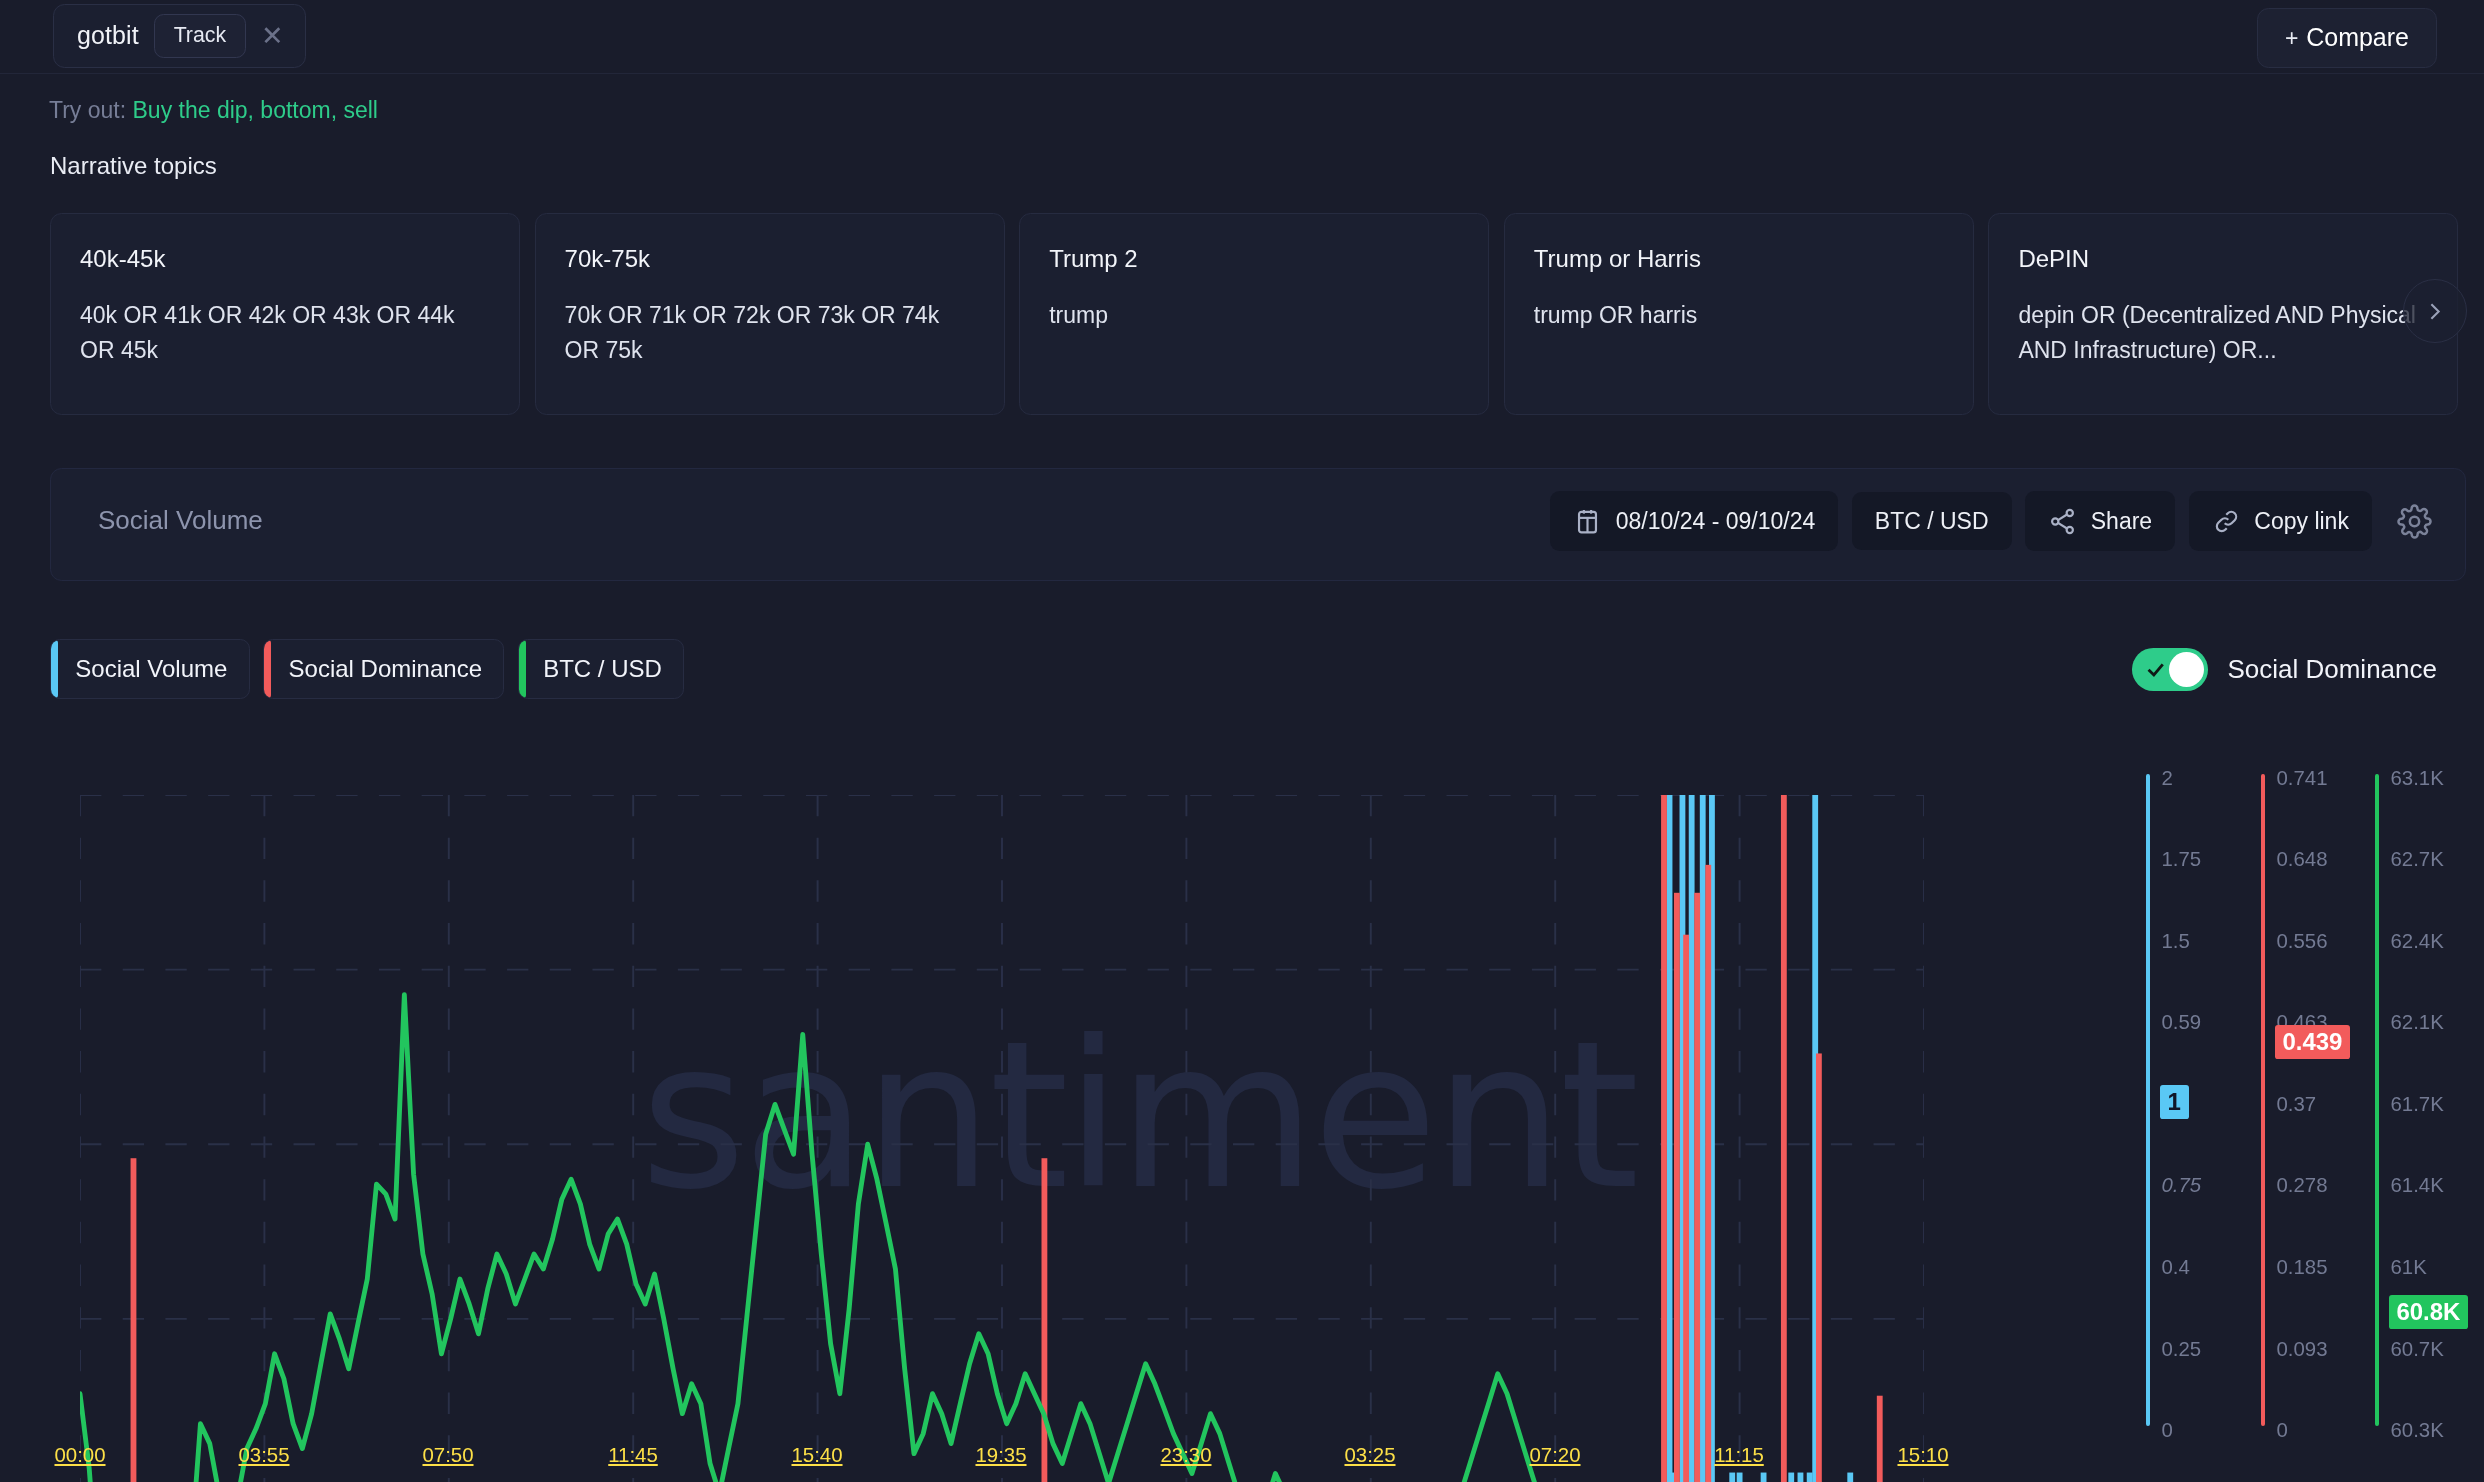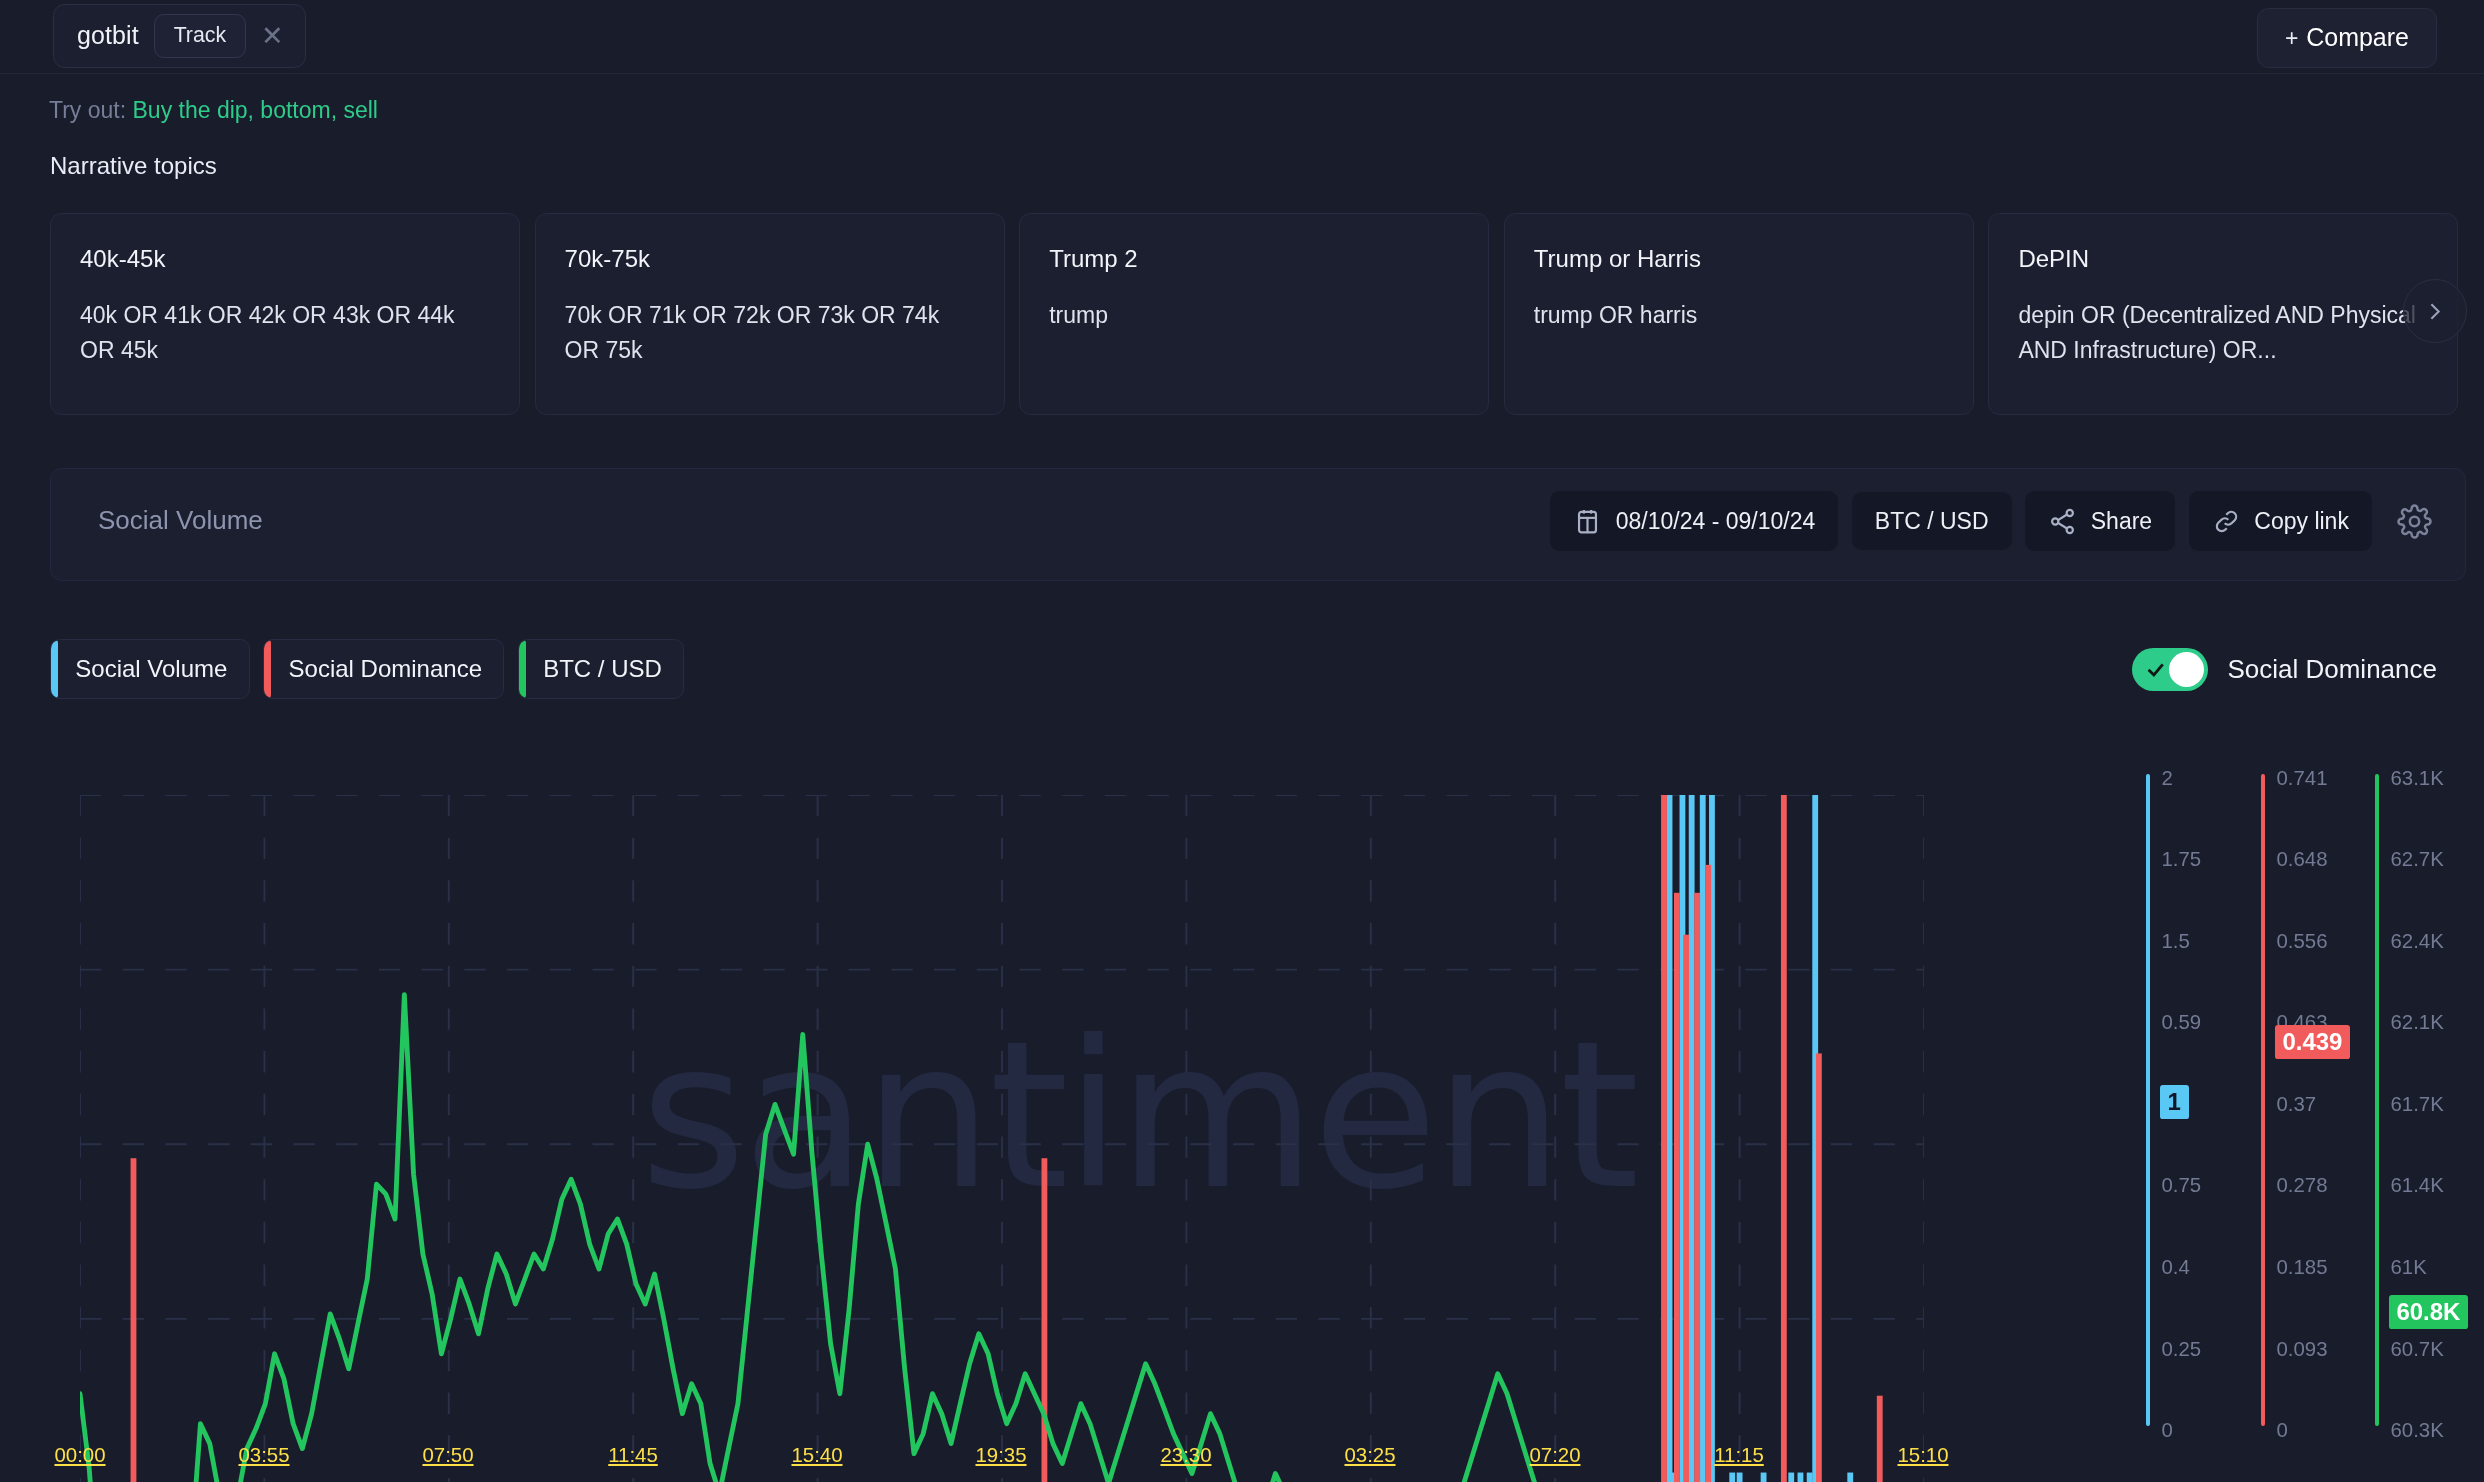--- a/index.html
+++ b/index.html
@@ -354,21 +354,21 @@
       <span class="xtick" style="left: 1370px;">03:25</span>
       <span class="xtick" style="left: 1555px;">07:20</span>
       <span class="xtick" style="left: 1739px;">11:15</span>
       <span class="xtick" style="left: 1923px;">15:10</span>
     </div>
   <div class="axis-col" style="left:2146px;" id="ax0">
       <div class="axis-line" style="background: rgb(90, 200, 245);"></div>
       <span class="ytick" style="top: 654px;">0</span>
       <span class="ytick" style="top: 573px;">0.25</span>
       <span class="ytick" style="top: 491px;">0.4</span>
-      <span class="ytick" style="top: 409px;">0.75</span>
+      <span class="ytick" style="top: 409px; font-style: italic;">0.75</span>
       <span class="ytick" style="top: 328px;">1</span>
       <span class="ytick" style="top: 246px;">0.59</span>
       <span class="ytick" style="top: 165px;">1.5</span>
       <span class="ytick" style="top: 83px;">1.75</span>
       <span class="ytick" style="top: 1.9px;">2</span>
       <span class="ybadge" style="background: rgb(90, 200, 245); color: rgb(16, 23, 40); top: 326px;">1</span>
     </div>
   <div class="axis-col" style="left:2261px;" id="ax1">
       <div class="axis-line" style="background: rgb(242, 91, 91);"></div>
       <span class="ytick" style="top: 654px;">0</span>

